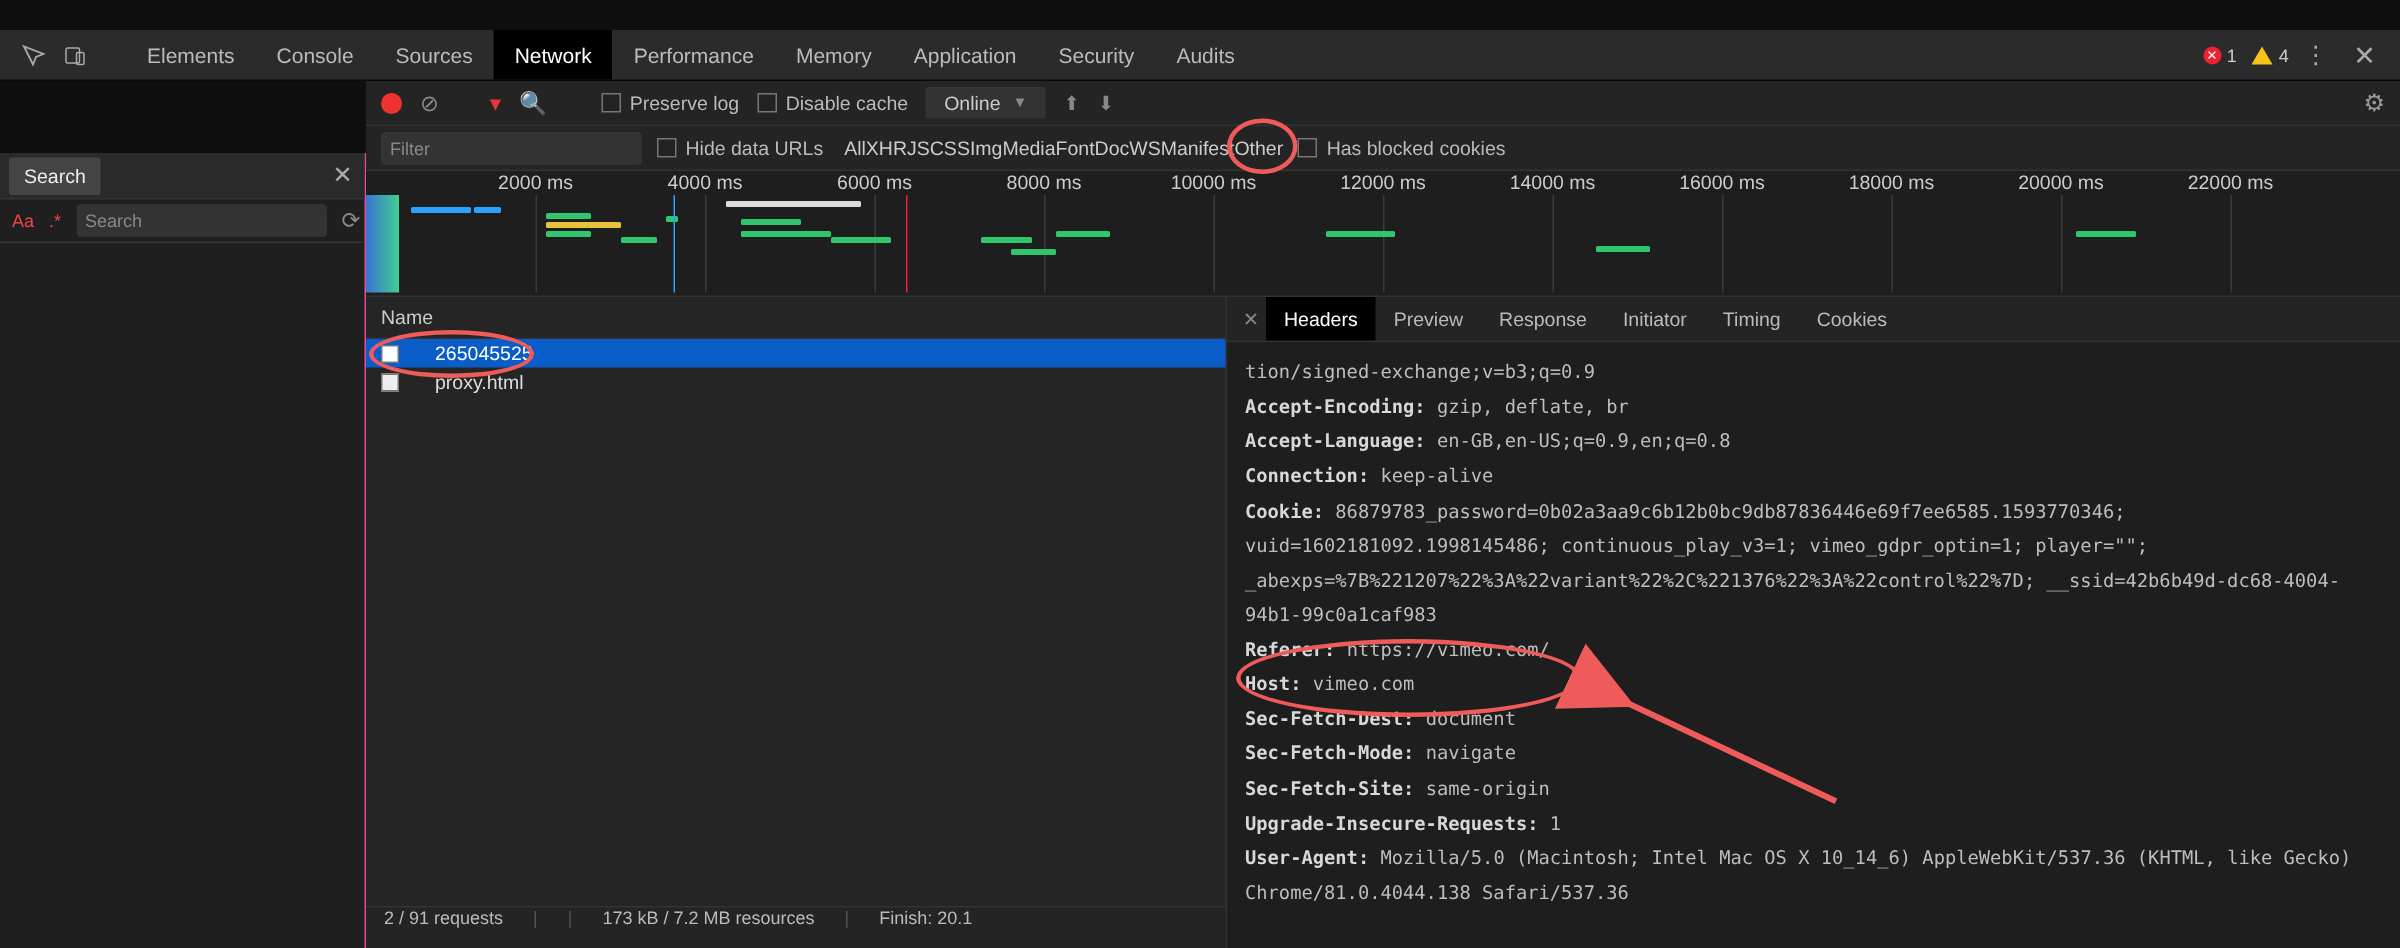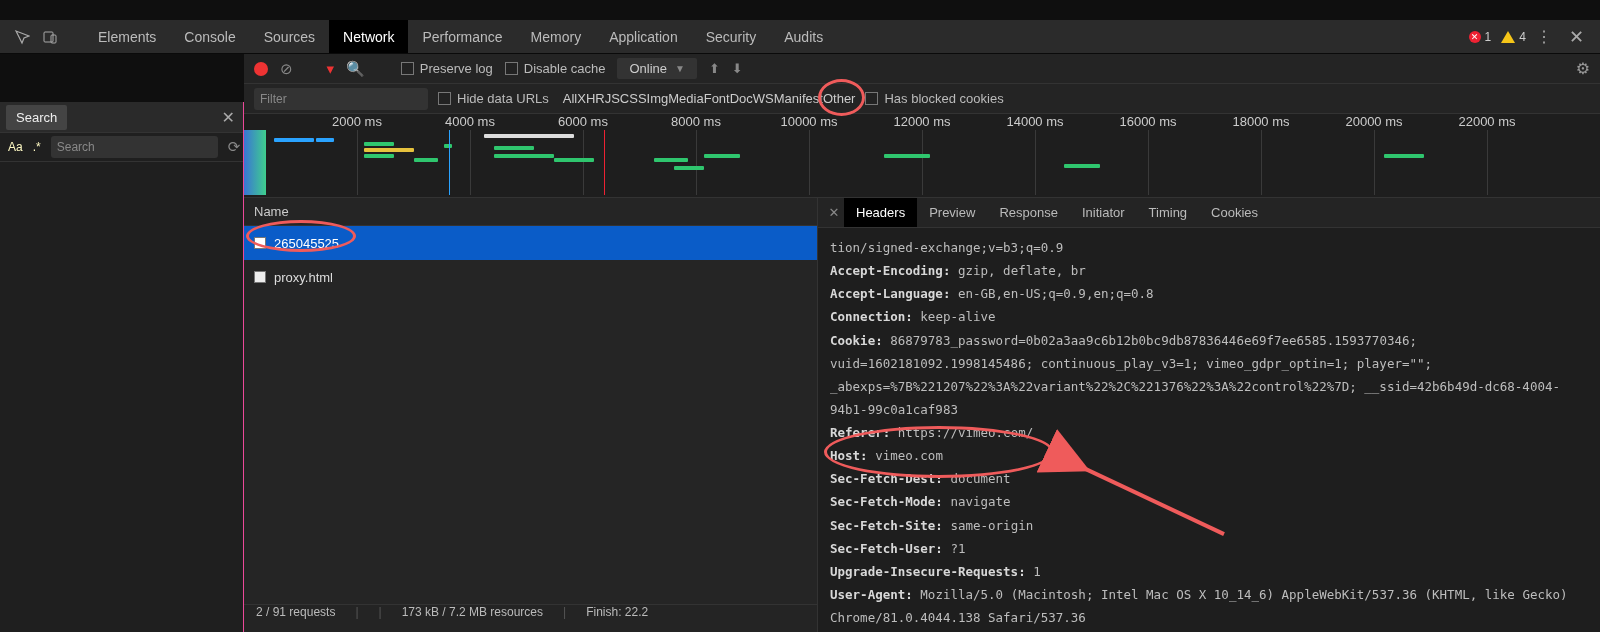--- a/index.html
+++ b/index.html
@@ -54,21 +54,21 @@
   .search-drawer .hdr .title {
     background:#444; color:#eee; padding:5px 10px;
     border-radius:2px; margin-left:6px;
   }
   .search-drawer .hdr .x { margin-left:auto; margin-right:8px; color:#aaa; font-size:16px; }
   .search-drawer .row2 {
     height:30px; display:flex; align-items:center; gap:10px; padding:0 8px;
     border-top:1px solid #333;
     border-bottom:1px solid #333;
   }
-  .small-muted { color:#fef9c3; font-size:12px; }
+  .small-muted { color:#ef4444; font-size:12px; }
   .sd-search {
     flex:1; background:#333; border:none; color:#ccc; height:22px; padding:0 6px; border-radius:3px;
     font-size:12px;
   }
   .sd-search::placeholder { color:#888; }
 
   
   .network {
     position:absolute;
     top:54px; left:244px; right:0; bottom:0;
@@ -147,21 +147,21 @@
     width:574px;
     border-right:1px solid #333;
     display:flex; flex-direction:column;
     background:#252525;
   }
   .req-list .col-hdr {
     height:28px; display:flex; align-items:center; padding:0 10px;
     color:#ccc; border-bottom:1px solid #333;
   }
   .req-row {
-    height:34px; display:flex; align-items:center; gap:8px; padding:0 10px;
+    height:19px; display:flex; align-items:center; gap:24px; padding:0 10px;
     color:#ddd; font-size:13px;
   }
   .req-row.sel { background:#0a5cc8; color:#fff; }
   .req-ico { width:12px;height:12px;border:1px solid #777;background:#eee; }
   .req-row.sel .req-ico { background:#fff; }
   .req-list .fill { flex:1; }
   .status-bar {
     height:28px; border-top:1px solid #333;
     display:flex; align-items:flex-start; gap:20px;
     padding:0 12px; color:#bbb; font-size:12px;
@@ -386,21 +386,21 @@
         <span class="req-ico"></span>
         <span>proxy.html</span>
       </div>
       <div class="fill"></div>
       <div class="status-bar">
         <span>2 / 91 requests</span>
           <span class="sep">|</span>
           <span class="sep">|</span>
         <span>173 kB / 7.2 MB resources</span>
           <span class="sep">|</span>
-        <span>Finish: 22.2</span>
+        <span>Finish: 20.1</span>
       </div>
     </div>
 
     <div class="details">
       <div class="det-tabs">
         <span class="x">✕</span>
         <div class="det-tab active">
             <span>Headers</span>
           </div>
         <div class="det-tab">
@@ -423,21 +423,20 @@
         <div class="hdr-line"><span class="val">tion/signed-exchange;v=b3;q=0.9</span></div>
         <div class="hdr-line"><b>Accept-Encoding:</b> <span class="val">gzip, deflate, br</span></div>
         <div class="hdr-line"><b>Accept-Language:</b> <span class="val">en-GB,en-US;q=0.9,en;q=0.8</span></div>
         <div class="hdr-line"><b>Connection:</b> <span class="val">keep-alive</span></div>
         <div class="hdr-line"><b>Cookie:</b> <span class="val">86879783_password=0b02a3aa9c6b12b0bc9db87836446e69f7ee6585.1593770346; vuid=1602181092.1998145486; continuous_play_v3=1; vimeo_gdpr_optin=1; player=""; _abexps=%7B%221207%22%3A%22variant%22%2C%221376%22%3A%22control%22%7D; __ssid=42b6b49d-dc68-4004-94b1-99c0a1caf983</span></div>
         <div class="hdr-line" id="referer-line"><b>Referer:</b> <span class="val">https://vimeo.com/</span></div>
         <div class="hdr-line"><b>Host:</b> <span class="val">vimeo.com</span></div>
         <div class="hdr-line"><b>Sec-Fetch-Dest:</b> <span class="val">document</span></div>
         <div class="hdr-line"><b>Sec-Fetch-Mode:</b> <span class="val">navigate</span></div>
         <div class="hdr-line"><b>Sec-Fetch-Site:</b> <span class="val">same-origin</span></div>
-        <div class="hdr-line"><b>Sec-Fetch-User:</b> <span class="val">?1</span></div>
         <div class="hdr-line"><b>Upgrade-Insecure-Requests:</b> <span class="val">1</span></div>
         <div class="hdr-line"><b>User-Agent:</b> <span class="val">Mozilla/5.0 (Macintosh; Intel Mac OS X 10_14_6) AppleWebKit/537.36 (KHTML, like Gecko) Chrome/81.0.4044.138 Safari/537.36</span></div>
       </div>
     </div>
   </div>
 </div>
 
 <div class="annot-circle" id="circle-doc" style="left: 817.703px; top: 79px; width: 47.125px; height: 37px;"></div>
 <div class="annot-circle" id="circle-row" style="left: 246px; top: 220px; width: 110px; height: 32px; border-radius: 50%;"></div>
 <div class="annot-circle" id="circle-ref" style="left: 824px; top: 426.125px; width: 230px; height: 52px; border-radius: 50%;"></div>

